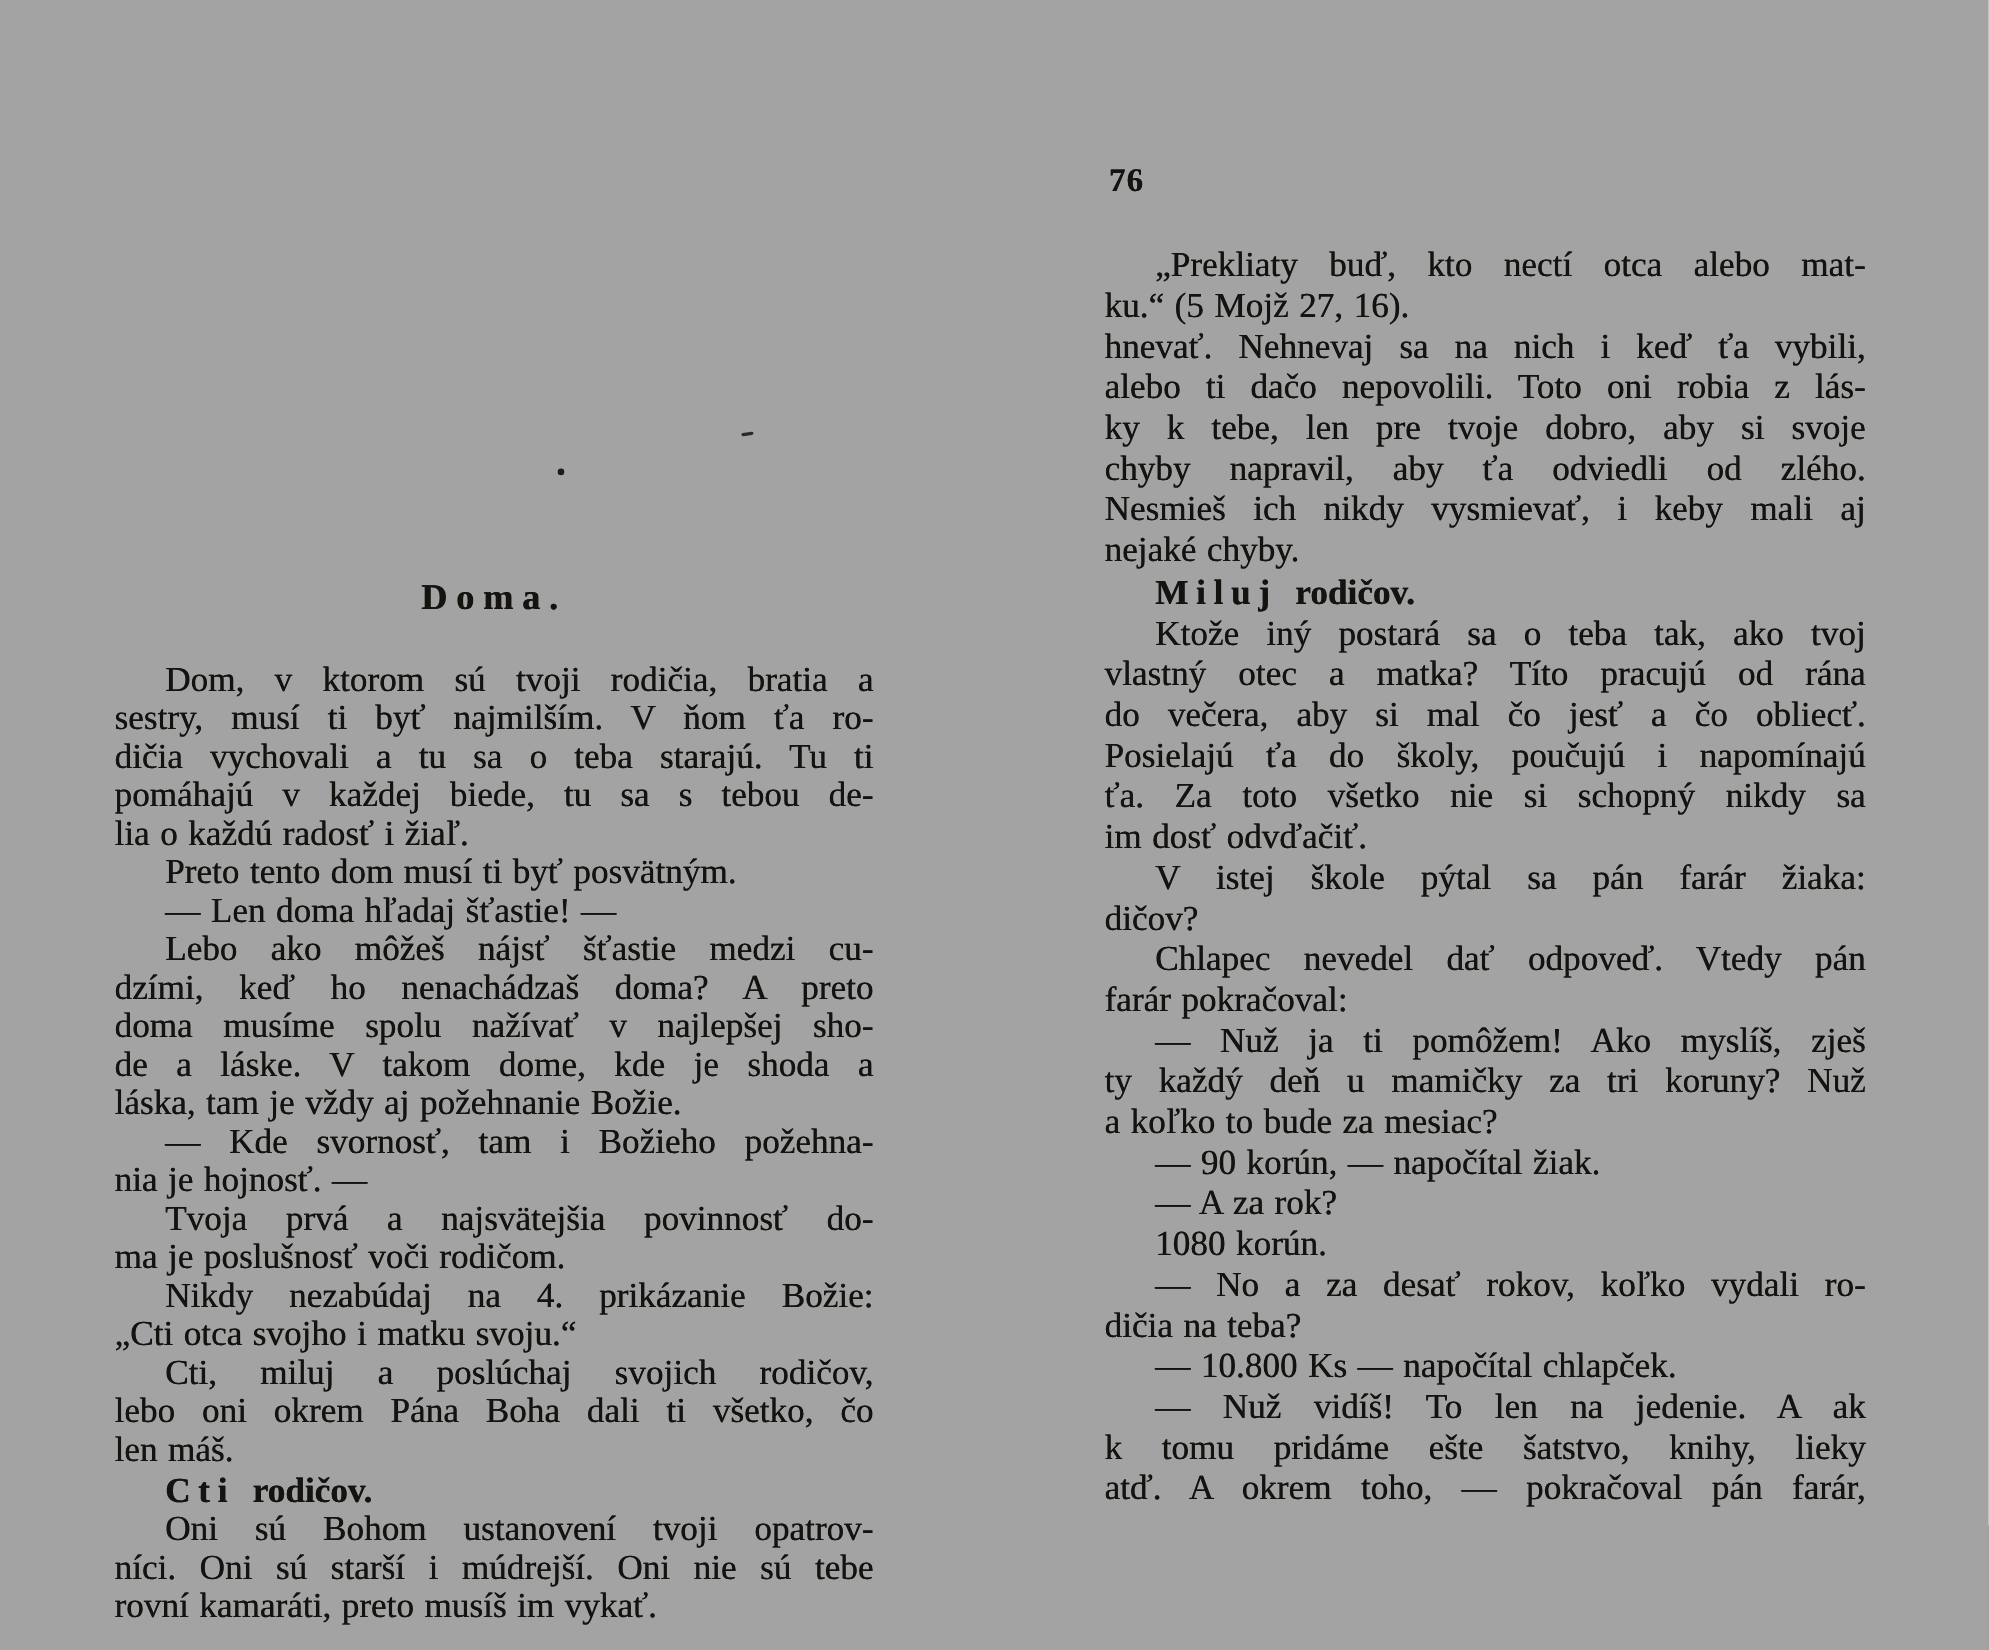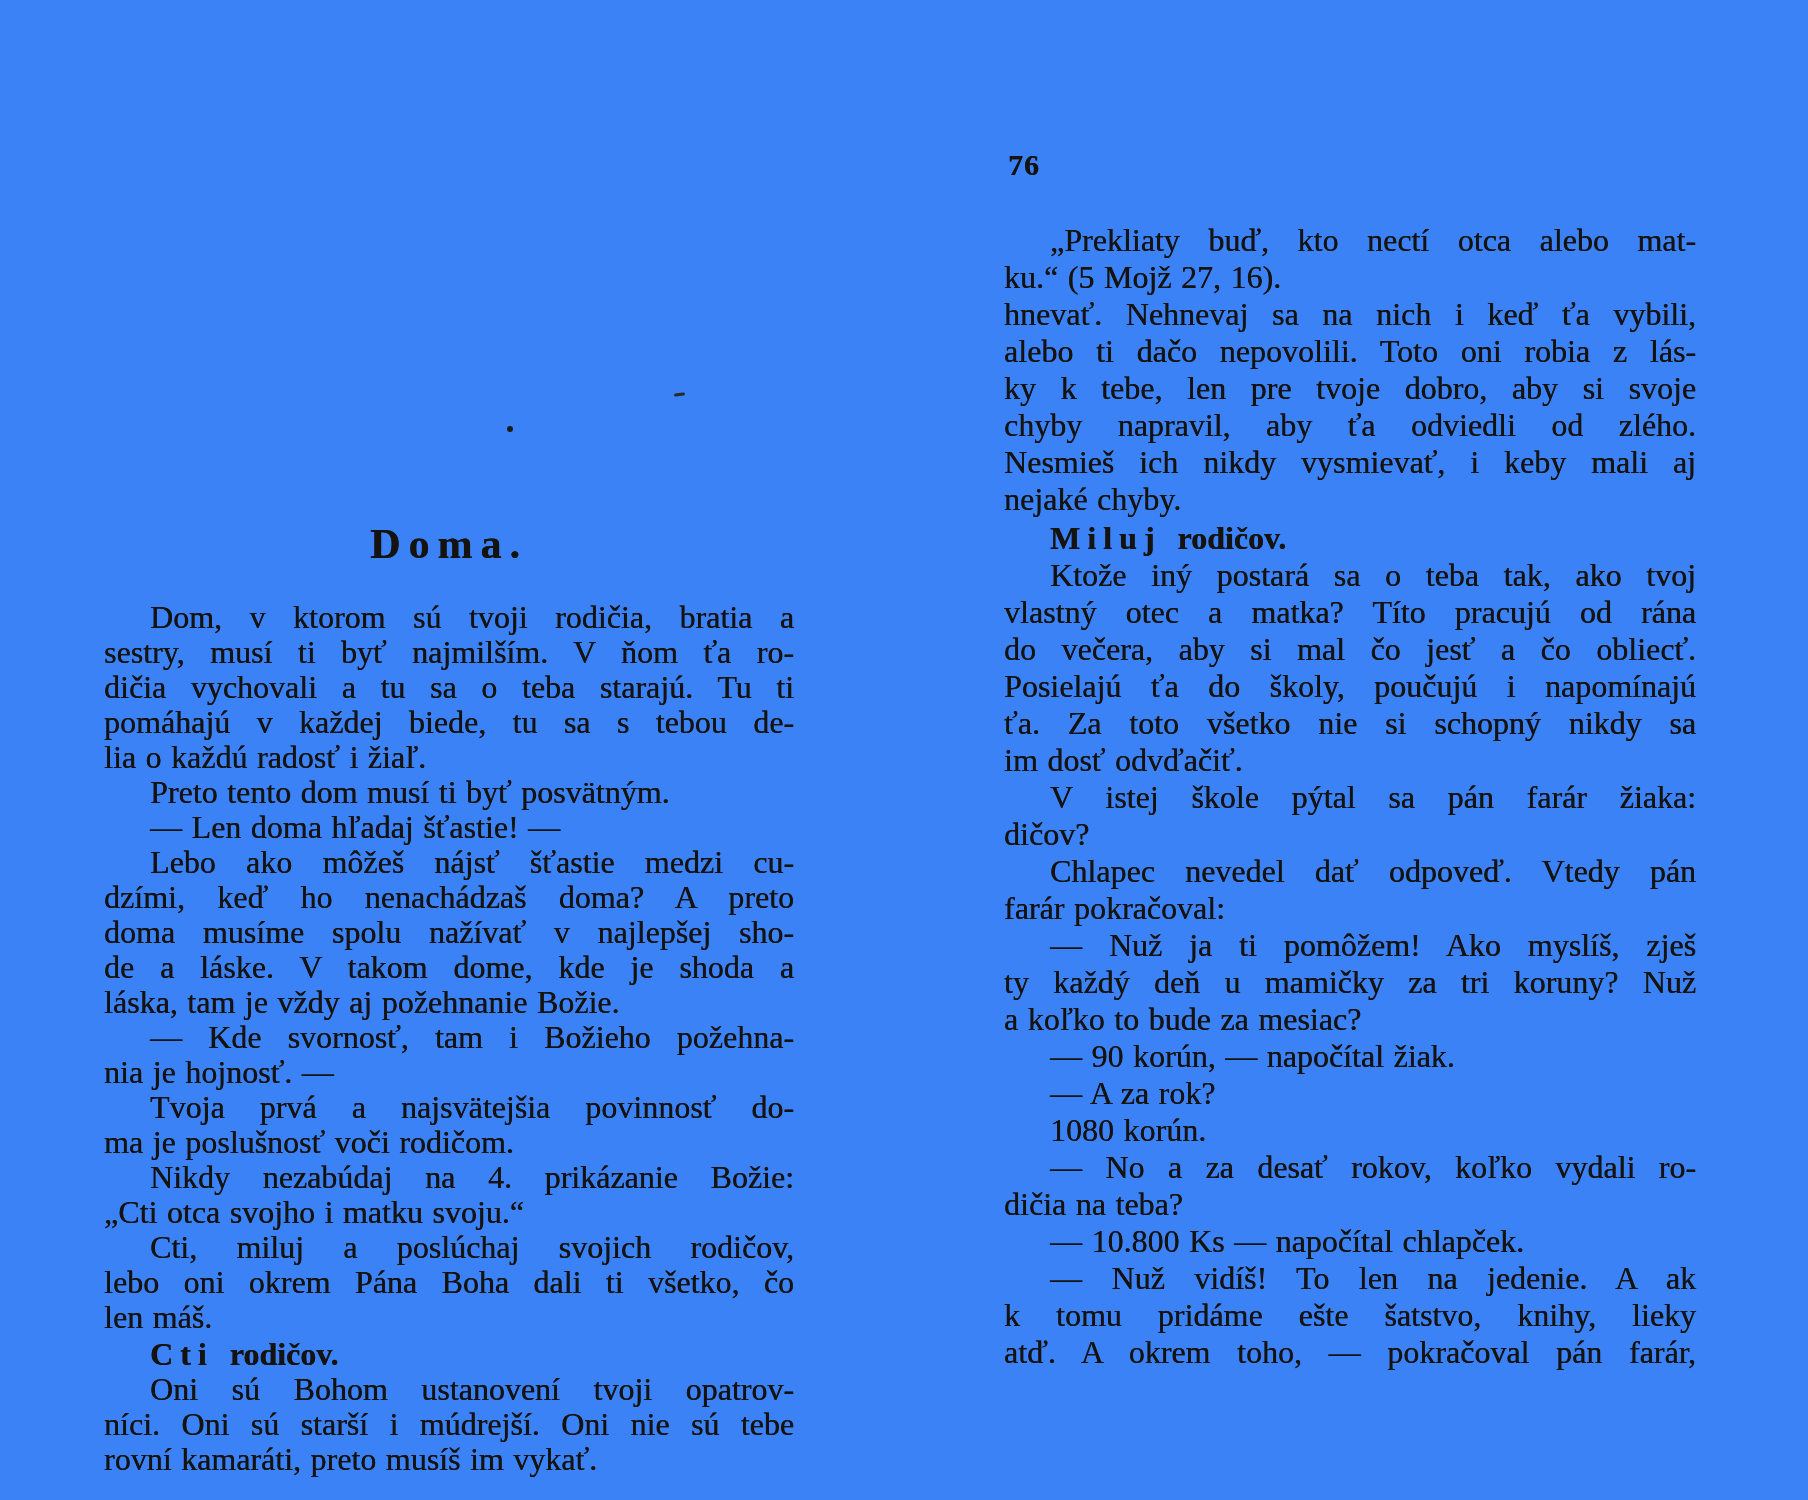--- a/index.html
+++ b/index.html
@@ -9,21 +9,21 @@
     width: 1808px;
     height: 1500px;
     overflow: hidden;
     position: relative;
     font-family: "Liberation Serif", "DejaVu Serif", serif;
     color: #151310;
   }
   .page {
     position: absolute;
     inset: 0;
-    background: #3b82f6;
+    background: #a3a3a3;
   }
   .page-number {
     position: absolute;
     left: 1008px;
     top: 148px;
     font-size: 30px;
     font-weight: bold;
     letter-spacing: 1px;
     text-shadow: 0.3px 0 0 currentColor;
   }
@@ -36,21 +36,21 @@
     width: 690px;
   }
   .col-right {
     left: 1004px;
     top: 222px;
     width: 692px;
   }
   .heading {
     margin: 0 0 36px 0;
     text-align: center;
-    font-size: 42px;
+    font-size: 33px;
     font-weight: bold;
     letter-spacing: 8px;
     line-height: 40px;
     text-shadow: 0.4px 0 0 currentColor;
   }
   .ln {
     font-size: 32px;
     line-height: 35px;
     height: 35px;
     white-space: normal;

